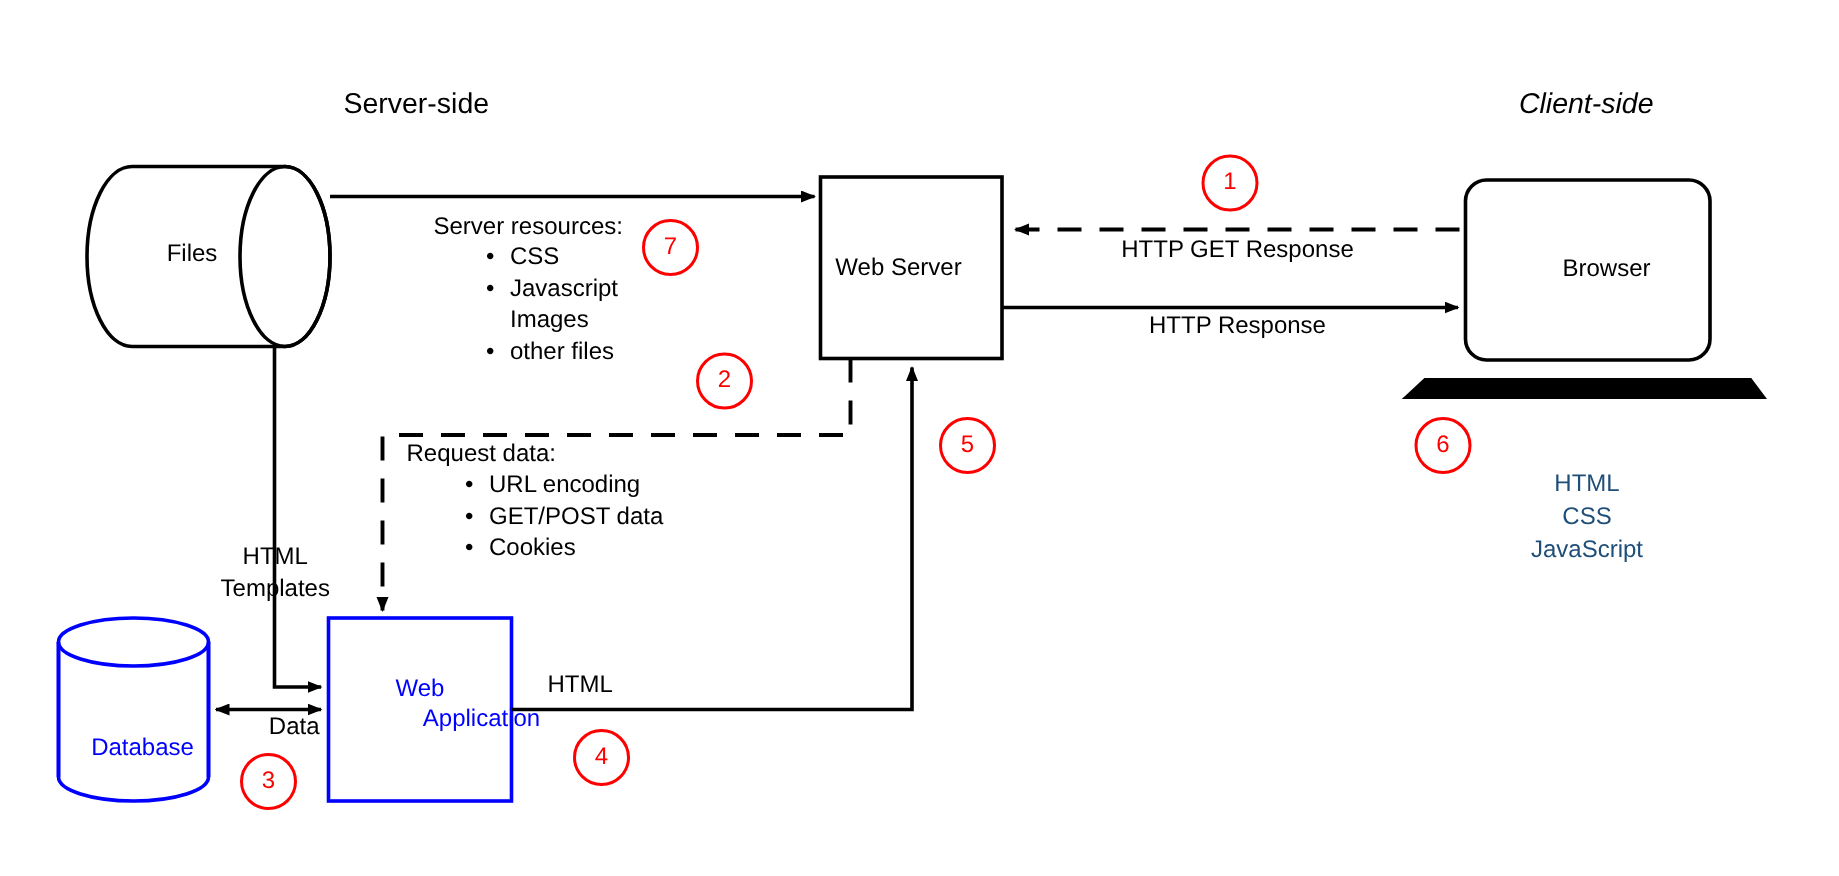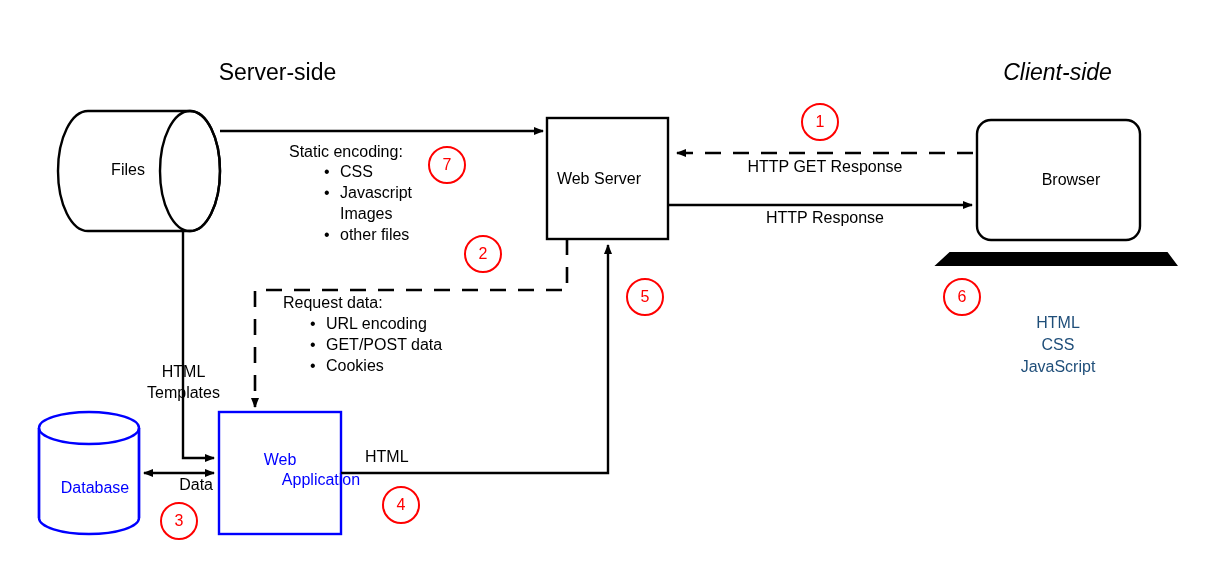--- a/index.html
+++ b/index.html
@@ -5,21 +5,21 @@
   html,body{margin:0;padding:0;background:#ffffff;}
   body{width:1226px;height:584px;position:relative;overflow:hidden;
        font-family:"Liberation Sans",sans-serif;color:#000;}
   #canvas{position:absolute;left:0;top:0;width:1226px;height:584px;}
   .lbl{position:absolute;white-space:pre;line-height:1.22;}
   .c-black{color:#000000;}
   .c-blue{color:#0000ff;}
   .c-steel{color:#1f4e79;}
   .center{text-align:center;}
   .f16{font-size:16px;}
-  .f17{font-size:23px;}
+  .f17{font-size:19px;}
   .bullets{position:absolute;font-size:16px;line-height:21px;}
   .bullets ul{margin:0;padding-left:20px;list-style:none;}
   .bullets li{position:relative;padding-left:0;}
   .bullets li.b::before{content:"\2022";position:absolute;left:-16px;top:0;}
   .numcircle{position:absolute;width:38px;height:38px;border:2px solid #ff0000;
              border-radius:50%;box-sizing:border-box;color:#ff0000;font-size:16px;
              display:flex;align-items:center;justify-content:center;background:transparent;}
 </style>
 </head>
 <body>
@@ -72,36 +72,36 @@
 <div class="lbl f17 c-black center" style="left:190px;top:58px;width:175px;">Server-side</div>
 
 <div class="lbl f17 c-black center" style="left:970px;top:58px;width:175px;font-style:italic;">Client-side</div>
 
 <div class="lbl f16 c-black center" style="left:78px;top:160px;width:100px;">Files</div>
 
 <div class="lbl f16 c-black center" style="left:547px;top:169px;width:104px;">Web Server</div>
 
 <div class="lbl f16 c-black center" style="left:977px;top:170px;width:188px;">Browser</div>
 
-<div class="lbl f16 c-blue center" style="left:39px;top:478px;width:112px;">Database</div>
+<div class="lbl f16 c-blue center" style="left:39px;top:489px;width:112px;">Database</div>
 
 <div class="lbl f16 c-blue center" style="left:219px;top:450px;width:122px;">Web</div>
 <div class="lbl f16 c-blue center" style="left:219px;top:470px;width:140px;padding-left:32px;">Application</div>
 
-<div class="lbl f16 c-black" style="left:289px;top:142px;">Static encoding:</div>
+<div class="lbl f16 c-black" style="left:289px;top:142px;">Server resources:</div>
 <div class="bullets" style="left:320px;top:161px;">
   <ul>
     <li class="b">CSS</li>
     <li class="b">Javascript</li>
     <li>Images</li>
     <li class="b">other files</li>
   </ul>
 </div>
 
-<div class="lbl f16 c-black" style="left:283px;top:293px;">Request data:</div>
+<div class="lbl f16 c-black" style="left:271px;top:293px;">Request data:</div>
 <div class="bullets" style="left:306px;top:313px;">
   <ul>
     <li class="b">URL encoding</li>
     <li class="b">GET/POST data</li>
     <li class="b">Cookies</li>
   </ul>
 </div>
 
 <div class="lbl f16 c-black center" style="left:700px;top:157px;width:250px;">HTTP GET Response</div>
 

